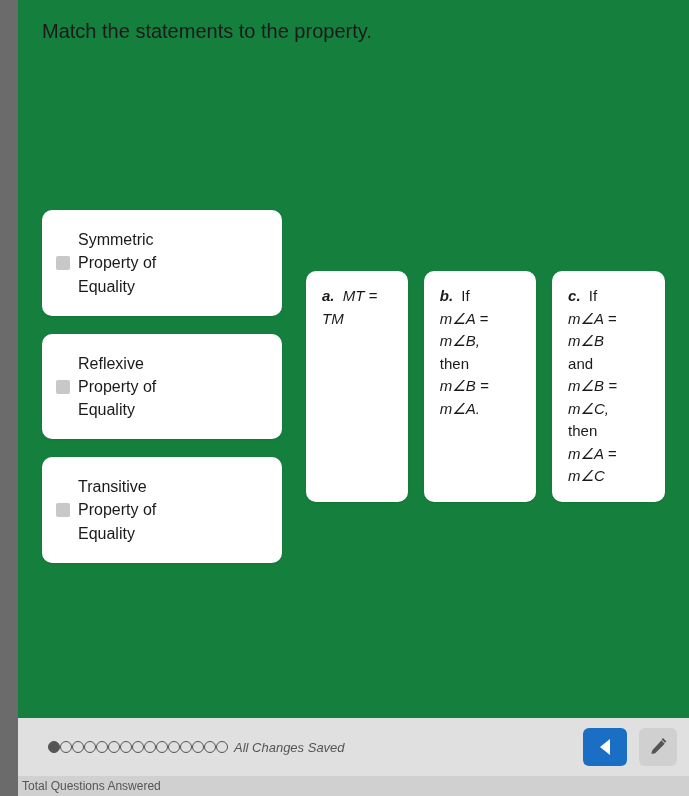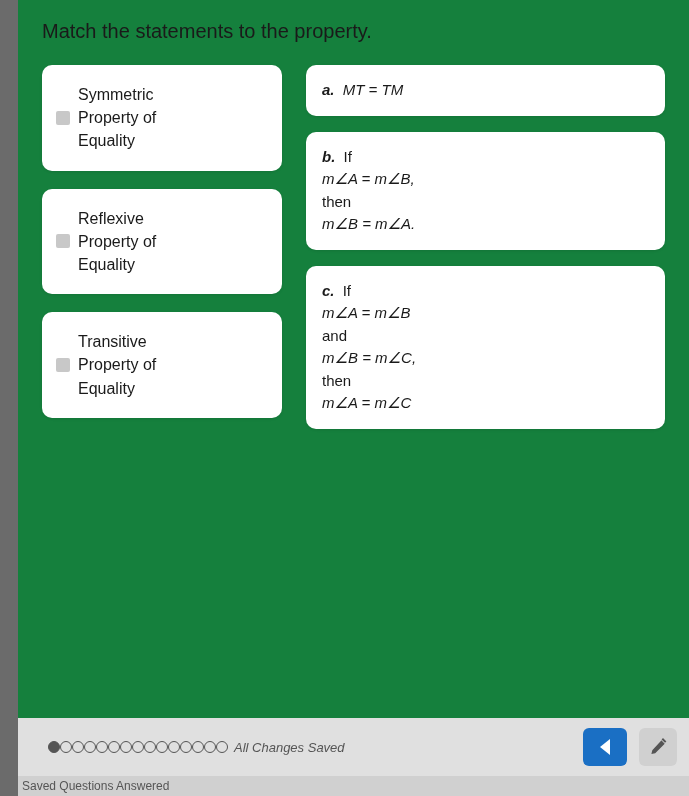--- a/index.html
+++ b/index.html
@@ -44,32 +44,33 @@
       font-weight: 400;
       color: #1a1a1a;
       margin-bottom: 22px;
     }
 
     .matching-area {
       display: flex;
       flex-direction: row;
       gap: 24px;
       flex: 1;
+      align-items: center;
     }
 
     .left-column {
       display: flex;
       flex-direction: column;
       gap: 18px;
       width: 240px;
     }
 
     .right-column {
       display: flex;
-      flex-direction: column;
+      flex-direction: row;
       gap: 16px;
       flex: 1;
     }
 
     .property-card {
       background: #ffffff;
       border-radius: 10px;
       padding: 18px 16px 18px 36px;
       font-size: 16px;
       font-weight: 400;
@@ -282,16 +283,16 @@
 
     <div class="pencil-button">
       <svg width="18" height="18" viewBox="0 0 18 18" fill="#555">
         <path d="M12.3 2.3l3.4 3.4-9.5 9.5-3.8 0.9 0.9-3.8 9-9.9zM14 0l-1.4 1.4 3.4 3.4L17.4 3.4 14 0z"></path>
       </svg>
     </div>
 
   </div>
 
   <div style="background:#d0d0d0; height:20px; margin-left:18px; display:flex; align-items:center; padding-left:4px;">
-    <span style="font-size:12px; color:#555;">Saved Questions Answered</span>
+    <span style="font-size:12px; color:#555;">Total Questions Answered</span>
   </div>
 
 </div>
 
 </body></html>

